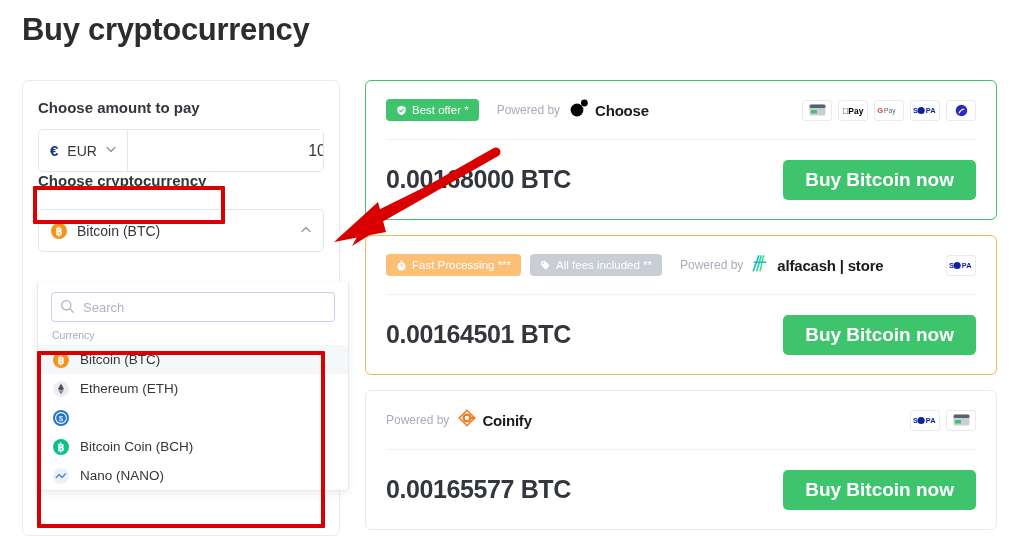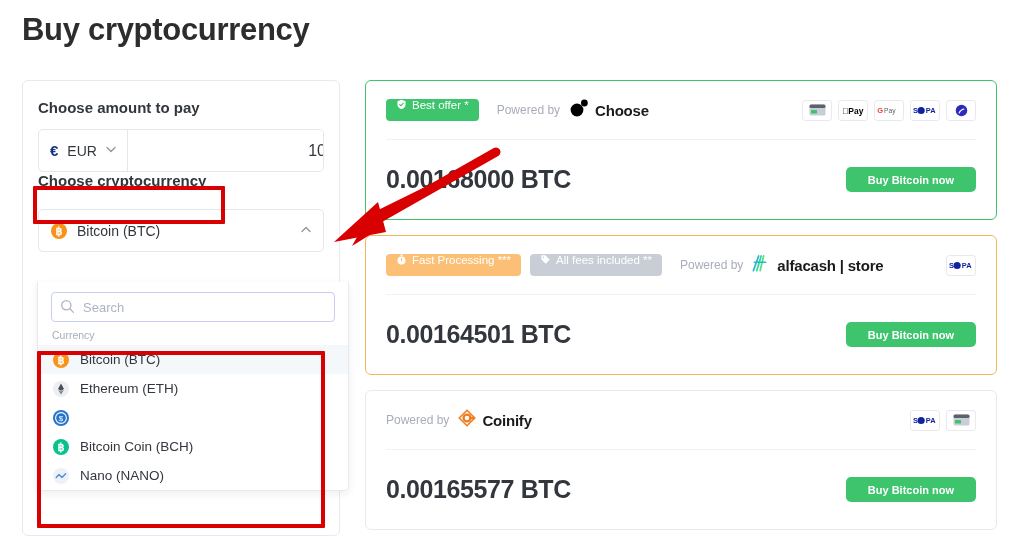--- a/index.html
+++ b/index.html
@@ -116,21 +116,21 @@
     padding: 0 20px;
   }
   .card.best { border: 1px solid #3ec46d; }
   .card.fast { border: 1px solid #f0ba5c; }
   .card-top {
     display: flex; align-items: center;
     height: 59px;
     border-bottom: 1px solid #eff1f3;
   }
   .badge {
-    display: inline-flex; align-items: flex-start; gap: 5px;
+    display: inline-flex; align-items: center; gap: 5px;
     height: 22px; padding: 0 10px; border-radius: 4px;
     font-size: 11.5px; color: #fff; font-weight: 400; white-space: nowrap;
   }
   .badge.green { background: #3ec46d; }
   .badge.orange { background: #fbc076; }
   .badge.grey { background: #c9ced6; }
   .badge-ico { width: 11px; height: 11px; flex: none; }
   .powered {
     font-size: 12px; color: #a9adbb; margin-left: 18px; white-space: nowrap;
   }
@@ -147,23 +147,23 @@
   .card-bot {
     display: flex; align-items: center; height: 79px;
   }
   .amount-out {
     font-size: 25px; font-weight: 700; color: #33373d; letter-spacing: -0.4px;
   }
   .buy-btn {
     margin-left: auto;
     background: #3ec46d; color: #fff;
     border: none; border-radius: 5px;
-    height: 25px; padding: 0 22px;
+    height: 40px; padding: 0 22px;
     font-family: "Liberation Sans", sans-serif;
-    font-size: 11px; font-weight: 700; cursor: pointer;
+    font-size: 19px; font-weight: 700; cursor: pointer;
   }
 
   
   .anno-box {
     position: absolute; border: 4px solid #d80000;
     pointer-events: none; border-radius: 1px;
   }
   .anno-label-box { left: 33px; top: 186px; width: 192px; height: 38px; }
   .anno-list-box { left: 37px; top: 351px; width: 288px; height: 177px; }
   .anno-arrow { position: absolute; left: 300px; top: 140px; width: 230px; height: 120px; pointer-events: none; }

